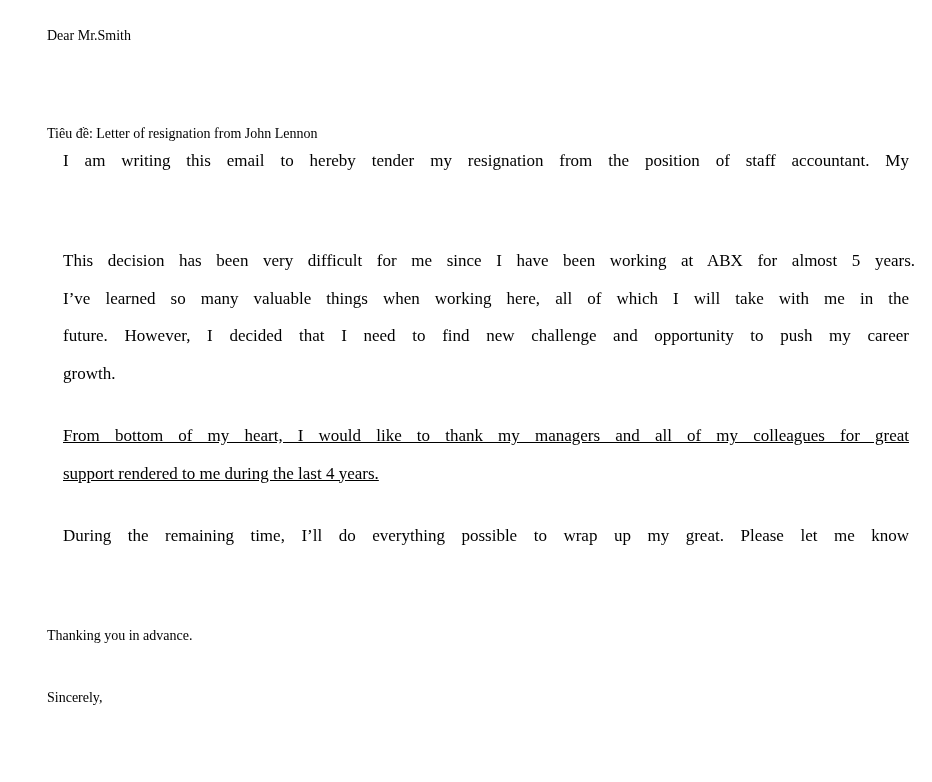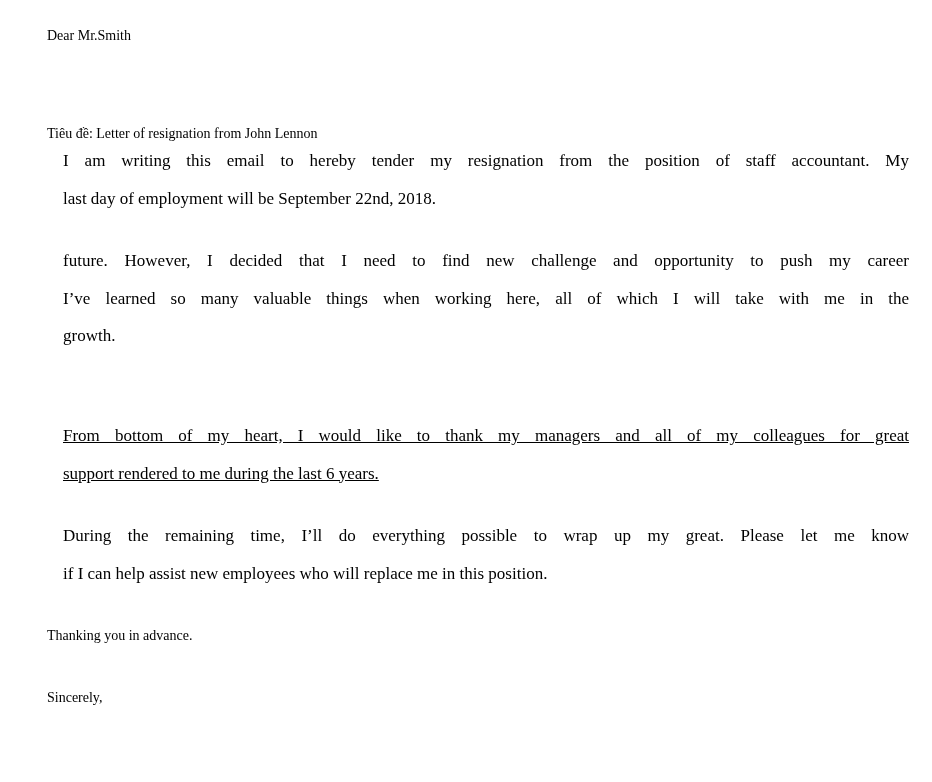--- a/index.html
+++ b/index.html
@@ -52,37 +52,36 @@
 <body>
 
 <div class="letter">
 
   <p class="line-para" style="top:17px;">Dear Mr.Smith</p>
 
   <p class="line-para" style="top:79px;margin-top:36px;">Tiêu đề: Letter of resignation from John Lennon</p>
 
   <div class="just" style="top:142px;">
     <span class="ln">I am writing this email to hereby tender my resignation from the position of staff accountant. My</span>
-    <span class="ln last">last day of employment will be September 22nd, 2018.</span>
   </div>
 
   <div class="just" style="top:242px; width:852px;">
+    <span class="ln">This decision has been very difficult for me since I have been working at ABX for almost 5 years.</span>
+    <span class="ln" style="width:846px;">I’ve learned so many valuable things when working here, all of which I will take with me in the</span>
     <span class="ln" style="width:846px;">future. However, I decided that I need to find new challenge and opportunity to push my career</span>
-    <span class="ln" style="width:846px;">I’ve learned so many valuable things when working here, all of which I will take with me in the</span>
     <span class="ln last">growth.</span>
   </div>
 
   <div class="just" style="top:417px;text-decoration:underline;">
     <span class="ln">From bottom of my heart, I would like to thank my managers and all of my colleagues for great</span>
-    <span class="ln last">support rendered to me during the last 6 years.</span>
+    <span class="ln last">support rendered to me during the last 4 years.</span>
   </div>
 
   <div class="just" style="top:517px;">
     <span class="ln">During the remaining time, I’ll do everything possible to wrap up my great. Please let me know</span>
-    <span class="ln last">if I can help assist new employees who will replace me in this position.</span>
   </div>
 
   <p class="line-para" style="top:617px;">Thanking you in advance.</p>
 
   <p class="line-para" style="top:679px;text-align:right;">Sincerely,</p>
 
   <p class="line-para" style="top:741px;margin-top:32px;">John Lennon</p>
 
 </div>
 

